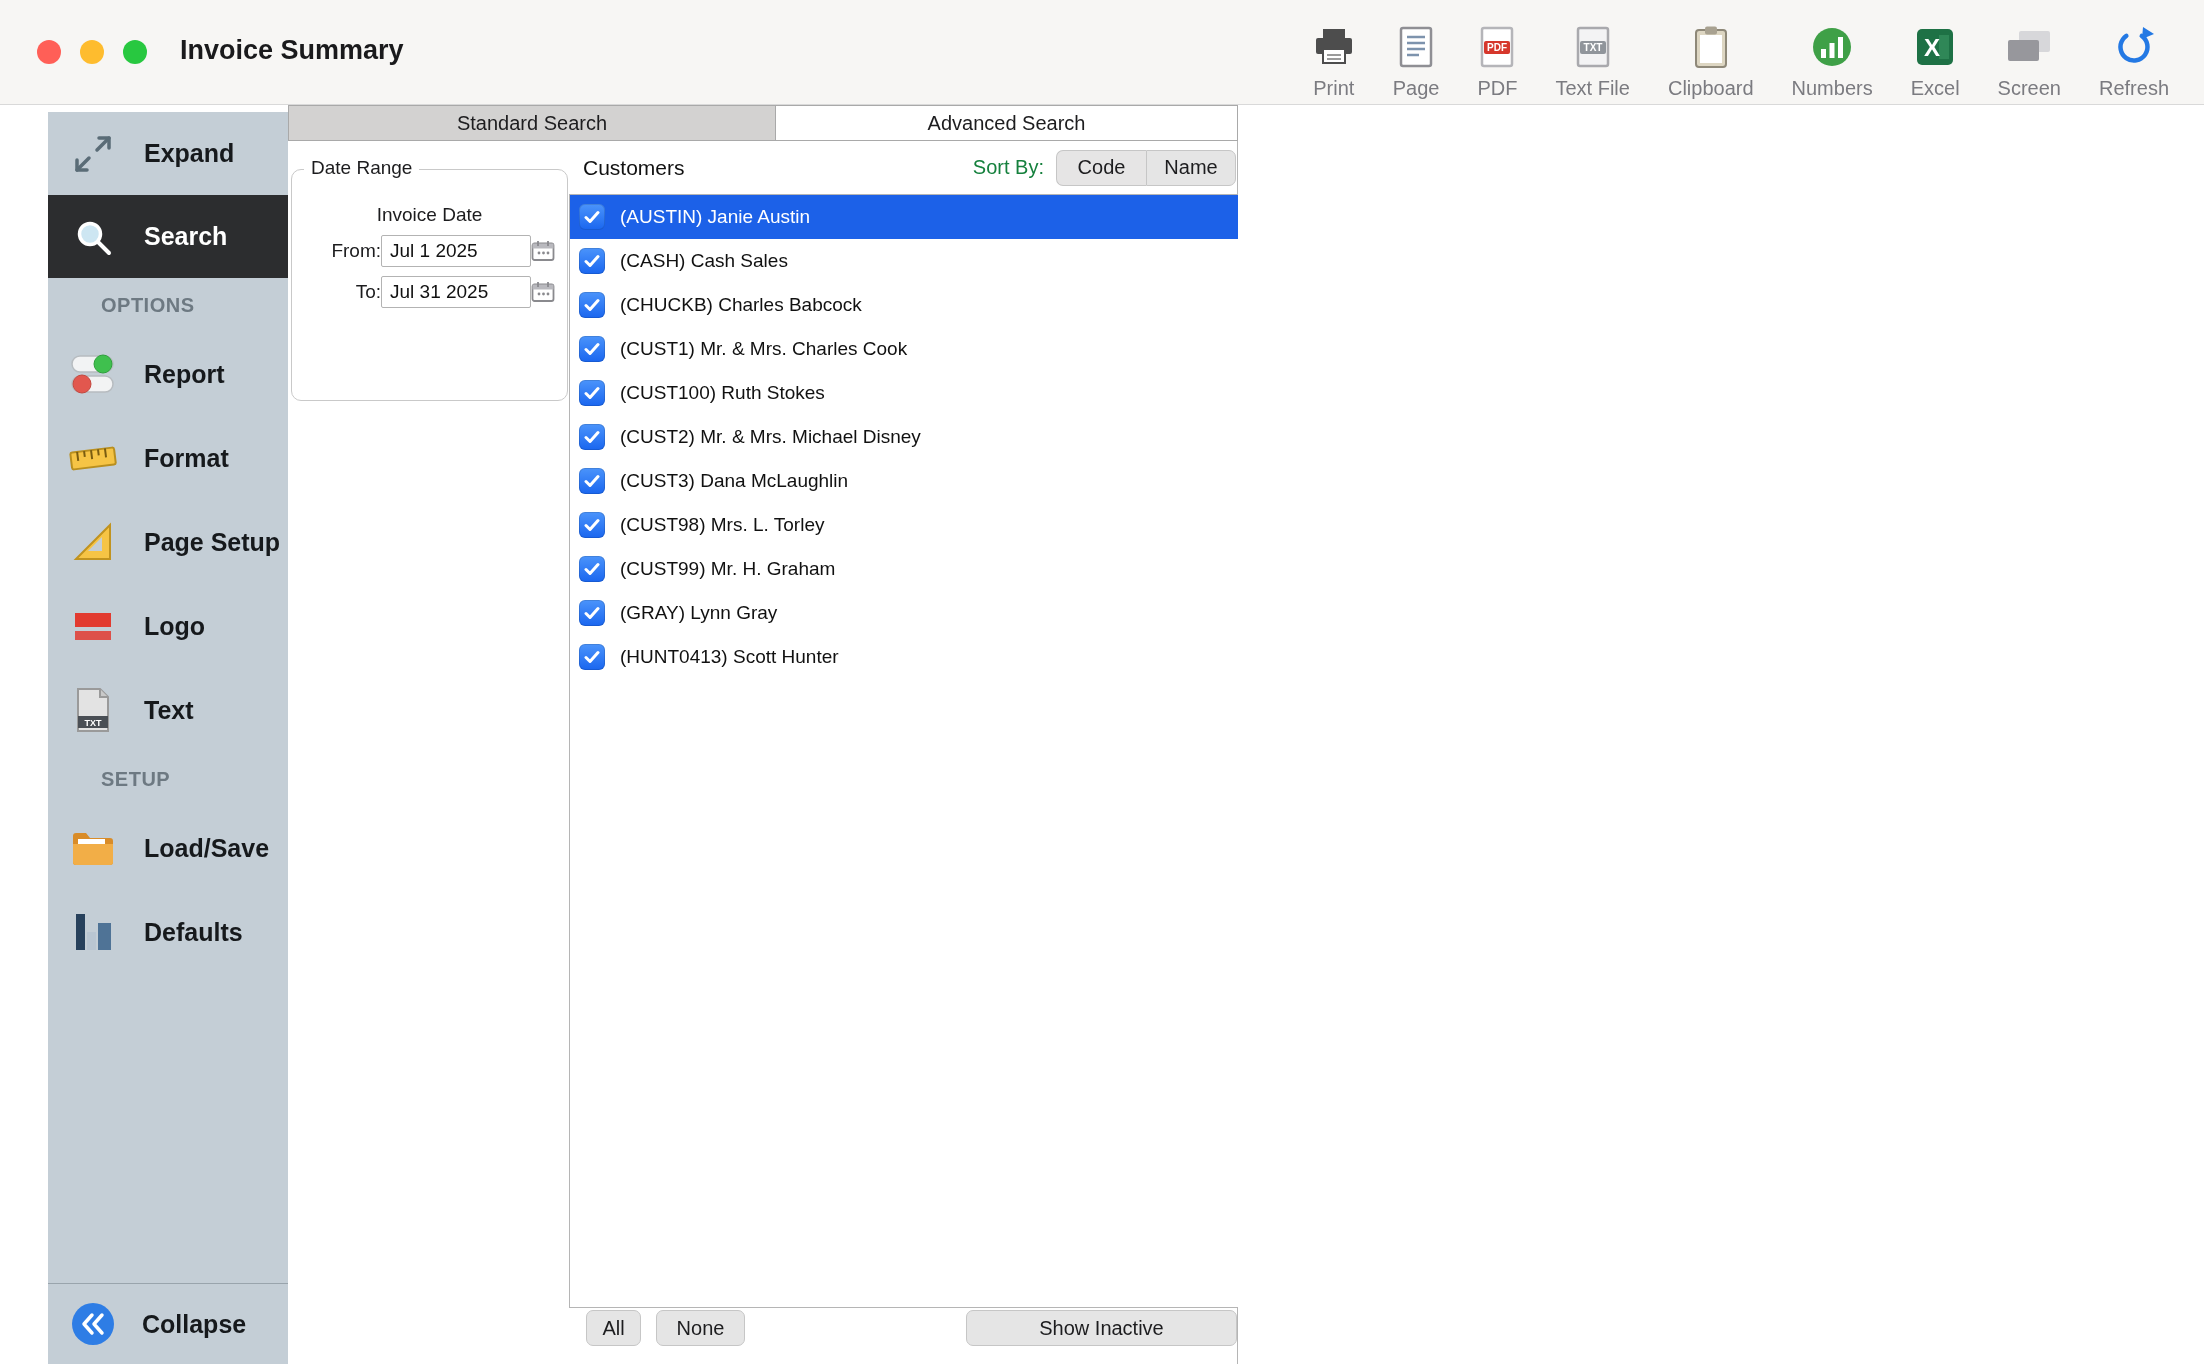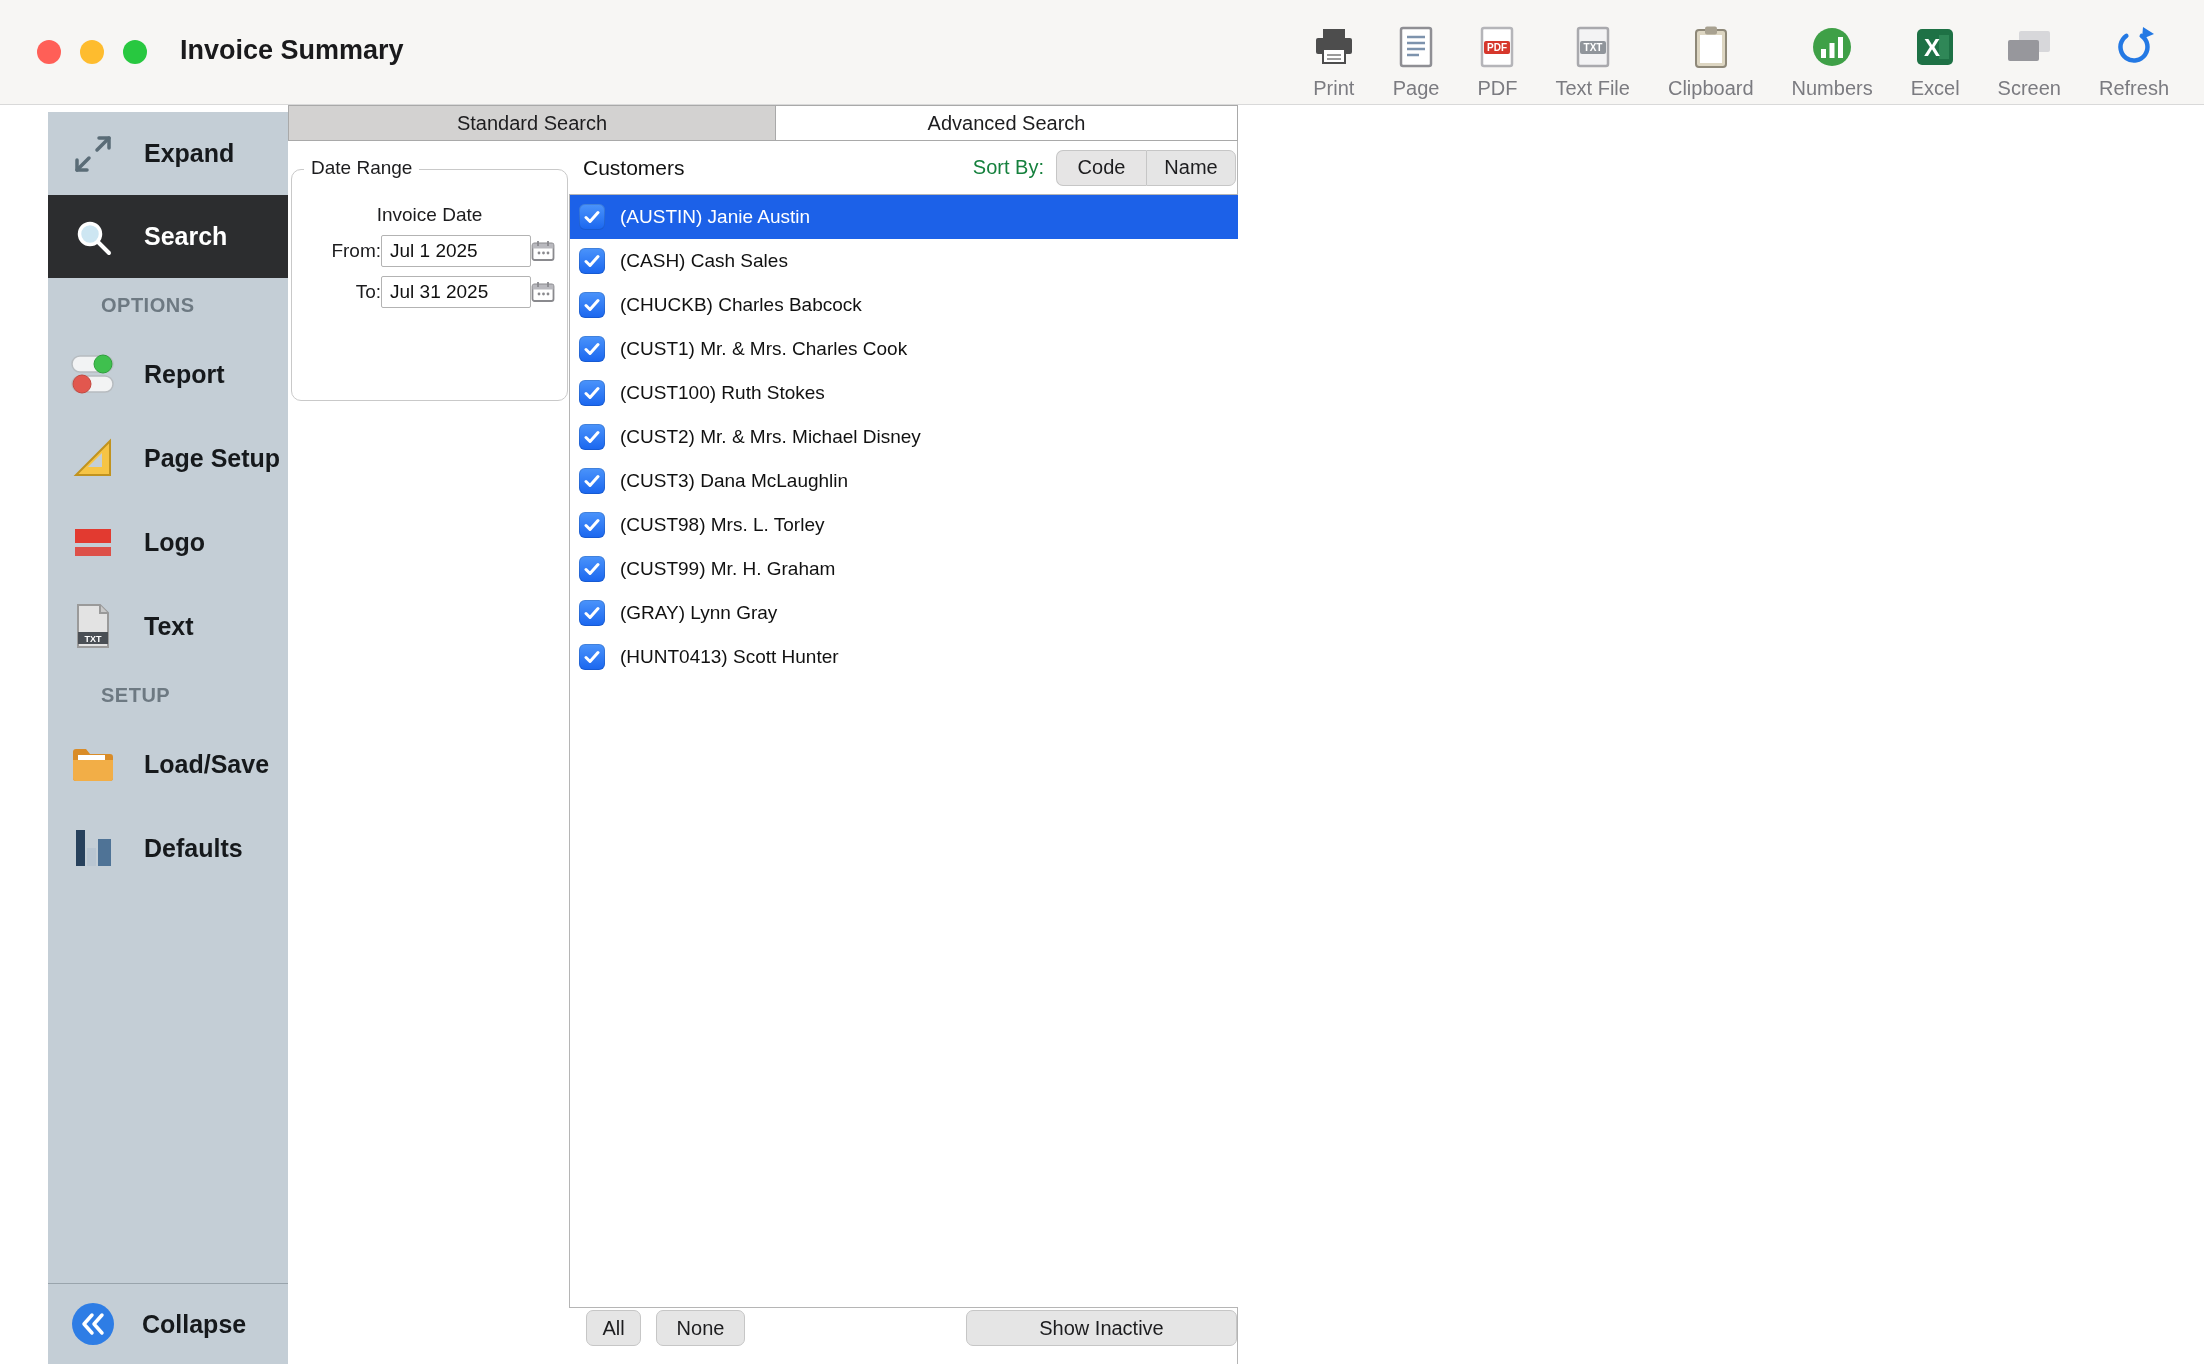--- a/index.html
+++ b/index.html
@@ -203,20 +203,35 @@
         <svg width="46" height="46" viewBox="0 0 46 46">
             <rect x="2" y="5" width="41" height="16" rx="8" fill="#f2f3f4" stroke="#b7bcc0" stroke-width="1.5"></rect>
             <circle cx="33" cy="13" r="9" fill="#3fc04e" stroke="#2ea03c"></circle>
             <rect x="2" y="25" width="41" height="16" rx="8" fill="#f2f3f4" stroke="#b7bcc0" stroke-width="1.5"></rect>
             <circle cx="12" cy="33" r="9" fill="#e2574e" stroke="#c34840"></circle>
           </svg>
       </span>
       <span>Report</span>
     </div>
 
+    <div class="side-item">
+      <span class="si-icon">
+        <svg width="48" height="42" viewBox="0 0 48 42">
+            <g transform="rotate(-7 24 21)">
+              <rect x="2" y="13" width="44" height="17" rx="2" fill="#f6c445" stroke="#b98f1f" stroke-width="2"></rect>
+              <line x1="9" y1="13" x2="9" y2="22" stroke="#7a5c10" stroke-width="2"></line>
+              <line x1="16" y1="13" x2="16" y2="19" stroke="#7a5c10" stroke-width="2"></line>
+              <line x1="23" y1="13" x2="23" y2="22" stroke="#7a5c10" stroke-width="2"></line>
+              <line x1="30" y1="13" x2="30" y2="19" stroke="#7a5c10" stroke-width="2"></line>
+              <line x1="37" y1="13" x2="37" y2="22" stroke="#7a5c10" stroke-width="2"></line>
+            </g>
+          </svg>
+      </span>
+      <span>Format</span>
+    </div>
 
     <div class="side-item">
       <span class="si-icon">
         <svg width="44" height="44" viewBox="0 0 44 44">
             <path d="M5 39 L39 39 L39 5 Z" fill="#f6c445" stroke="#c1931f" stroke-width="2"></path>
             <path d="M17 31 L31 31 L31 17 Z" fill="#c4ced6"></path>
           </svg>
       </span>
       <span>Page Setup</span>
     </div>

